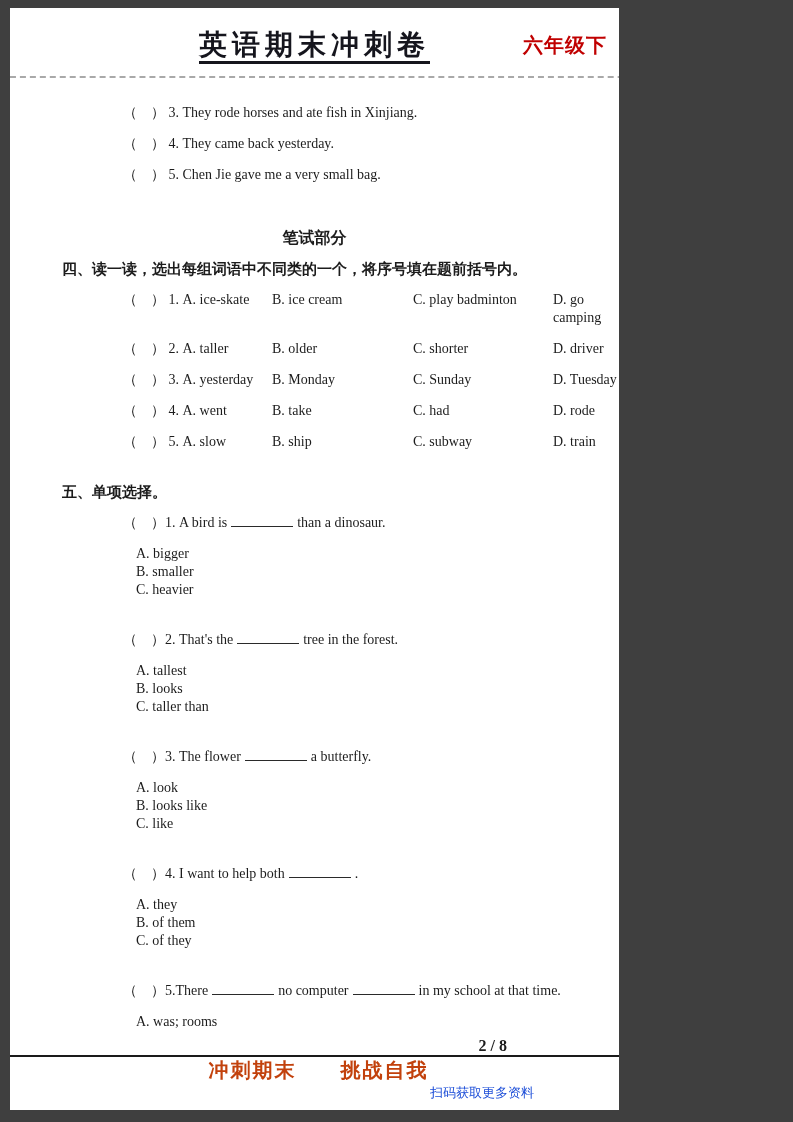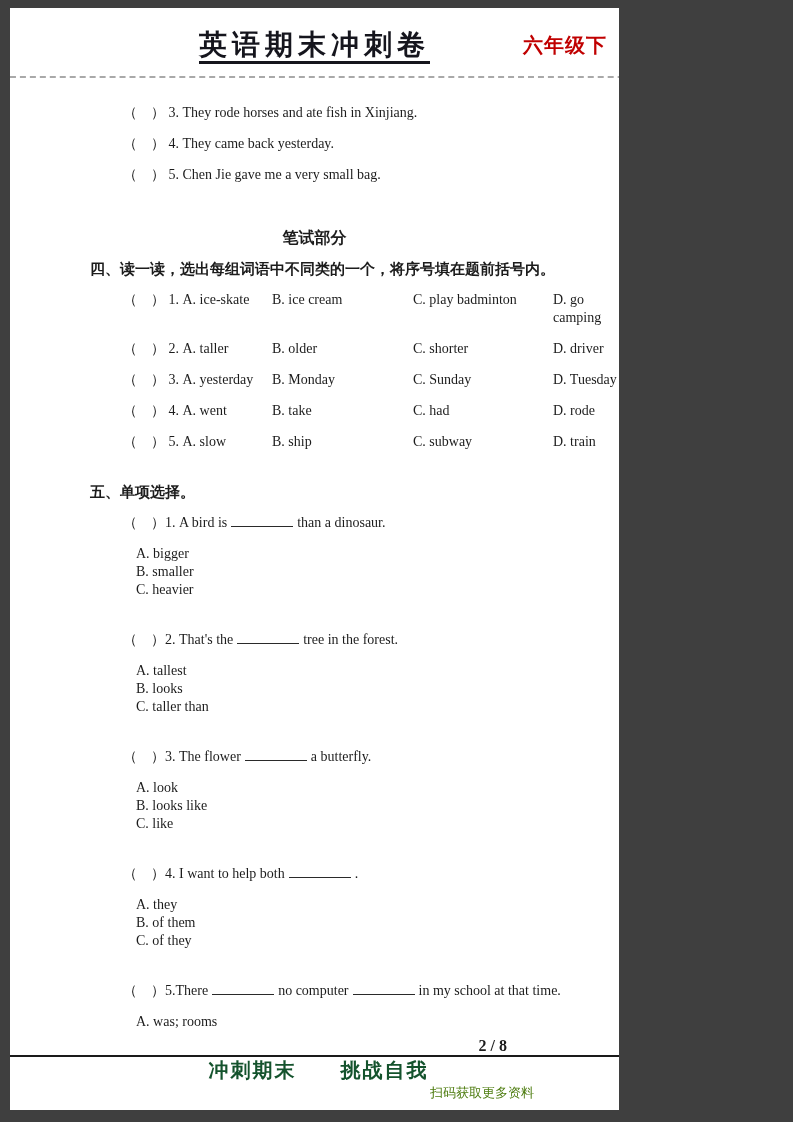--- a/index.html
+++ b/index.html
@@ -10,43 +10,43 @@
   .dashed-sep { position:absolute; left:-10px; top:68px; width:793px; border-top:2px dashed #a9a9a9; z-index:5; }
 
   .header { position:relative; height:70px; }
   .title { position:absolute; left:0; right:0; top:18px; text-align:center; font-size:28px; font-weight:bold; letter-spacing:5px; color:#15151d; }
   .title .t-inner { border-bottom:3px solid #15151d; padding-bottom:1px; }
   .grade { position:absolute; right:12px; top:24px; color:#c00000; font-weight:bold; font-size:20px; letter-spacing:1px; }
 
   .content { padding-top:26px; font-size:14px; line-height:18px; }
   .line { padding-left:113px; margin-bottom:13px; }
   .written-head { text-align:center; font-weight:bold; font-size:16px; margin-top:45px; margin-bottom:13px; }
-  .sec-title { padding-left:80px; font-weight:bold; font-size:15px; margin-bottom:13px; }
+  .sec-title { padding-left:52px; font-weight:bold; font-size:15px; margin-bottom:13px; }
   .sec-title.second { margin-top:32px; }
 
   .wrow { padding-left:113px; display:flex; margin-bottom:13px; }
   .wrow .c1 { width:149px; }
   .wrow .c2 { width:141px; }
   .wrow .c3 { width:140px; }
   .wrow .c4 { flex:1; }
 
   .qblock { margin-bottom:32px; }
   .qline { padding-left:113px; margin-bottom:13px; }
   .optrow { padding-left:126px; display:flex; margin-bottom:13px;flex-direction:column; }
   .optrow .oA { width:136px; }
   .optrow .oB { width:141px; }
   .optrow .oC { flex:1; }
 
   .blank { display:inline-block; width:62px; height:12px; border-bottom:1px solid #2a2a2a; margin:0 4px; vertical-align:baseline; }
 
   .footer { position:absolute; left:0; right:0; bottom:0; height:80px; background:#fff; }
   .pagenum { position:absolute; right:112px; bottom:55px; font-weight:bold; font-size:16px; }
   .rule { position:absolute; left:0; right:0; bottom:53px; border-top:2px solid #1a1a1a; }
-  .slogan { position:absolute; left:8px; right:0; bottom:26px; text-align:center; font-size:20px; font-weight:bold; white-space:pre; letter-spacing:2px; color:#14532d;margin-top:8px; }
-  .watermark { position:absolute; right:85px; bottom:8px; color:#4d7c0f; font-size:13px; font-family:"Liberation Sans",sans-serif; }
+  .slogan { position:absolute; left:8px; right:0; bottom:26px; text-align:center; font-size:20px; font-weight:bold; white-space:pre; letter-spacing:2px; color:#c2410c;margin-top:8px; }
+  .watermark { position:absolute; right:85px; bottom:8px; color:#1d4ed8; font-size:13px; font-family:"Liberation Sans",sans-serif; }
 </style>
 </head>
 <body>
 
 <div class="frame">
   <div class="page">
 
     <div class="header">
       <div class="title"><span class="t-inner">英语期末冲刺卷</span></div>
       <div class="grade">六年级下</div>

